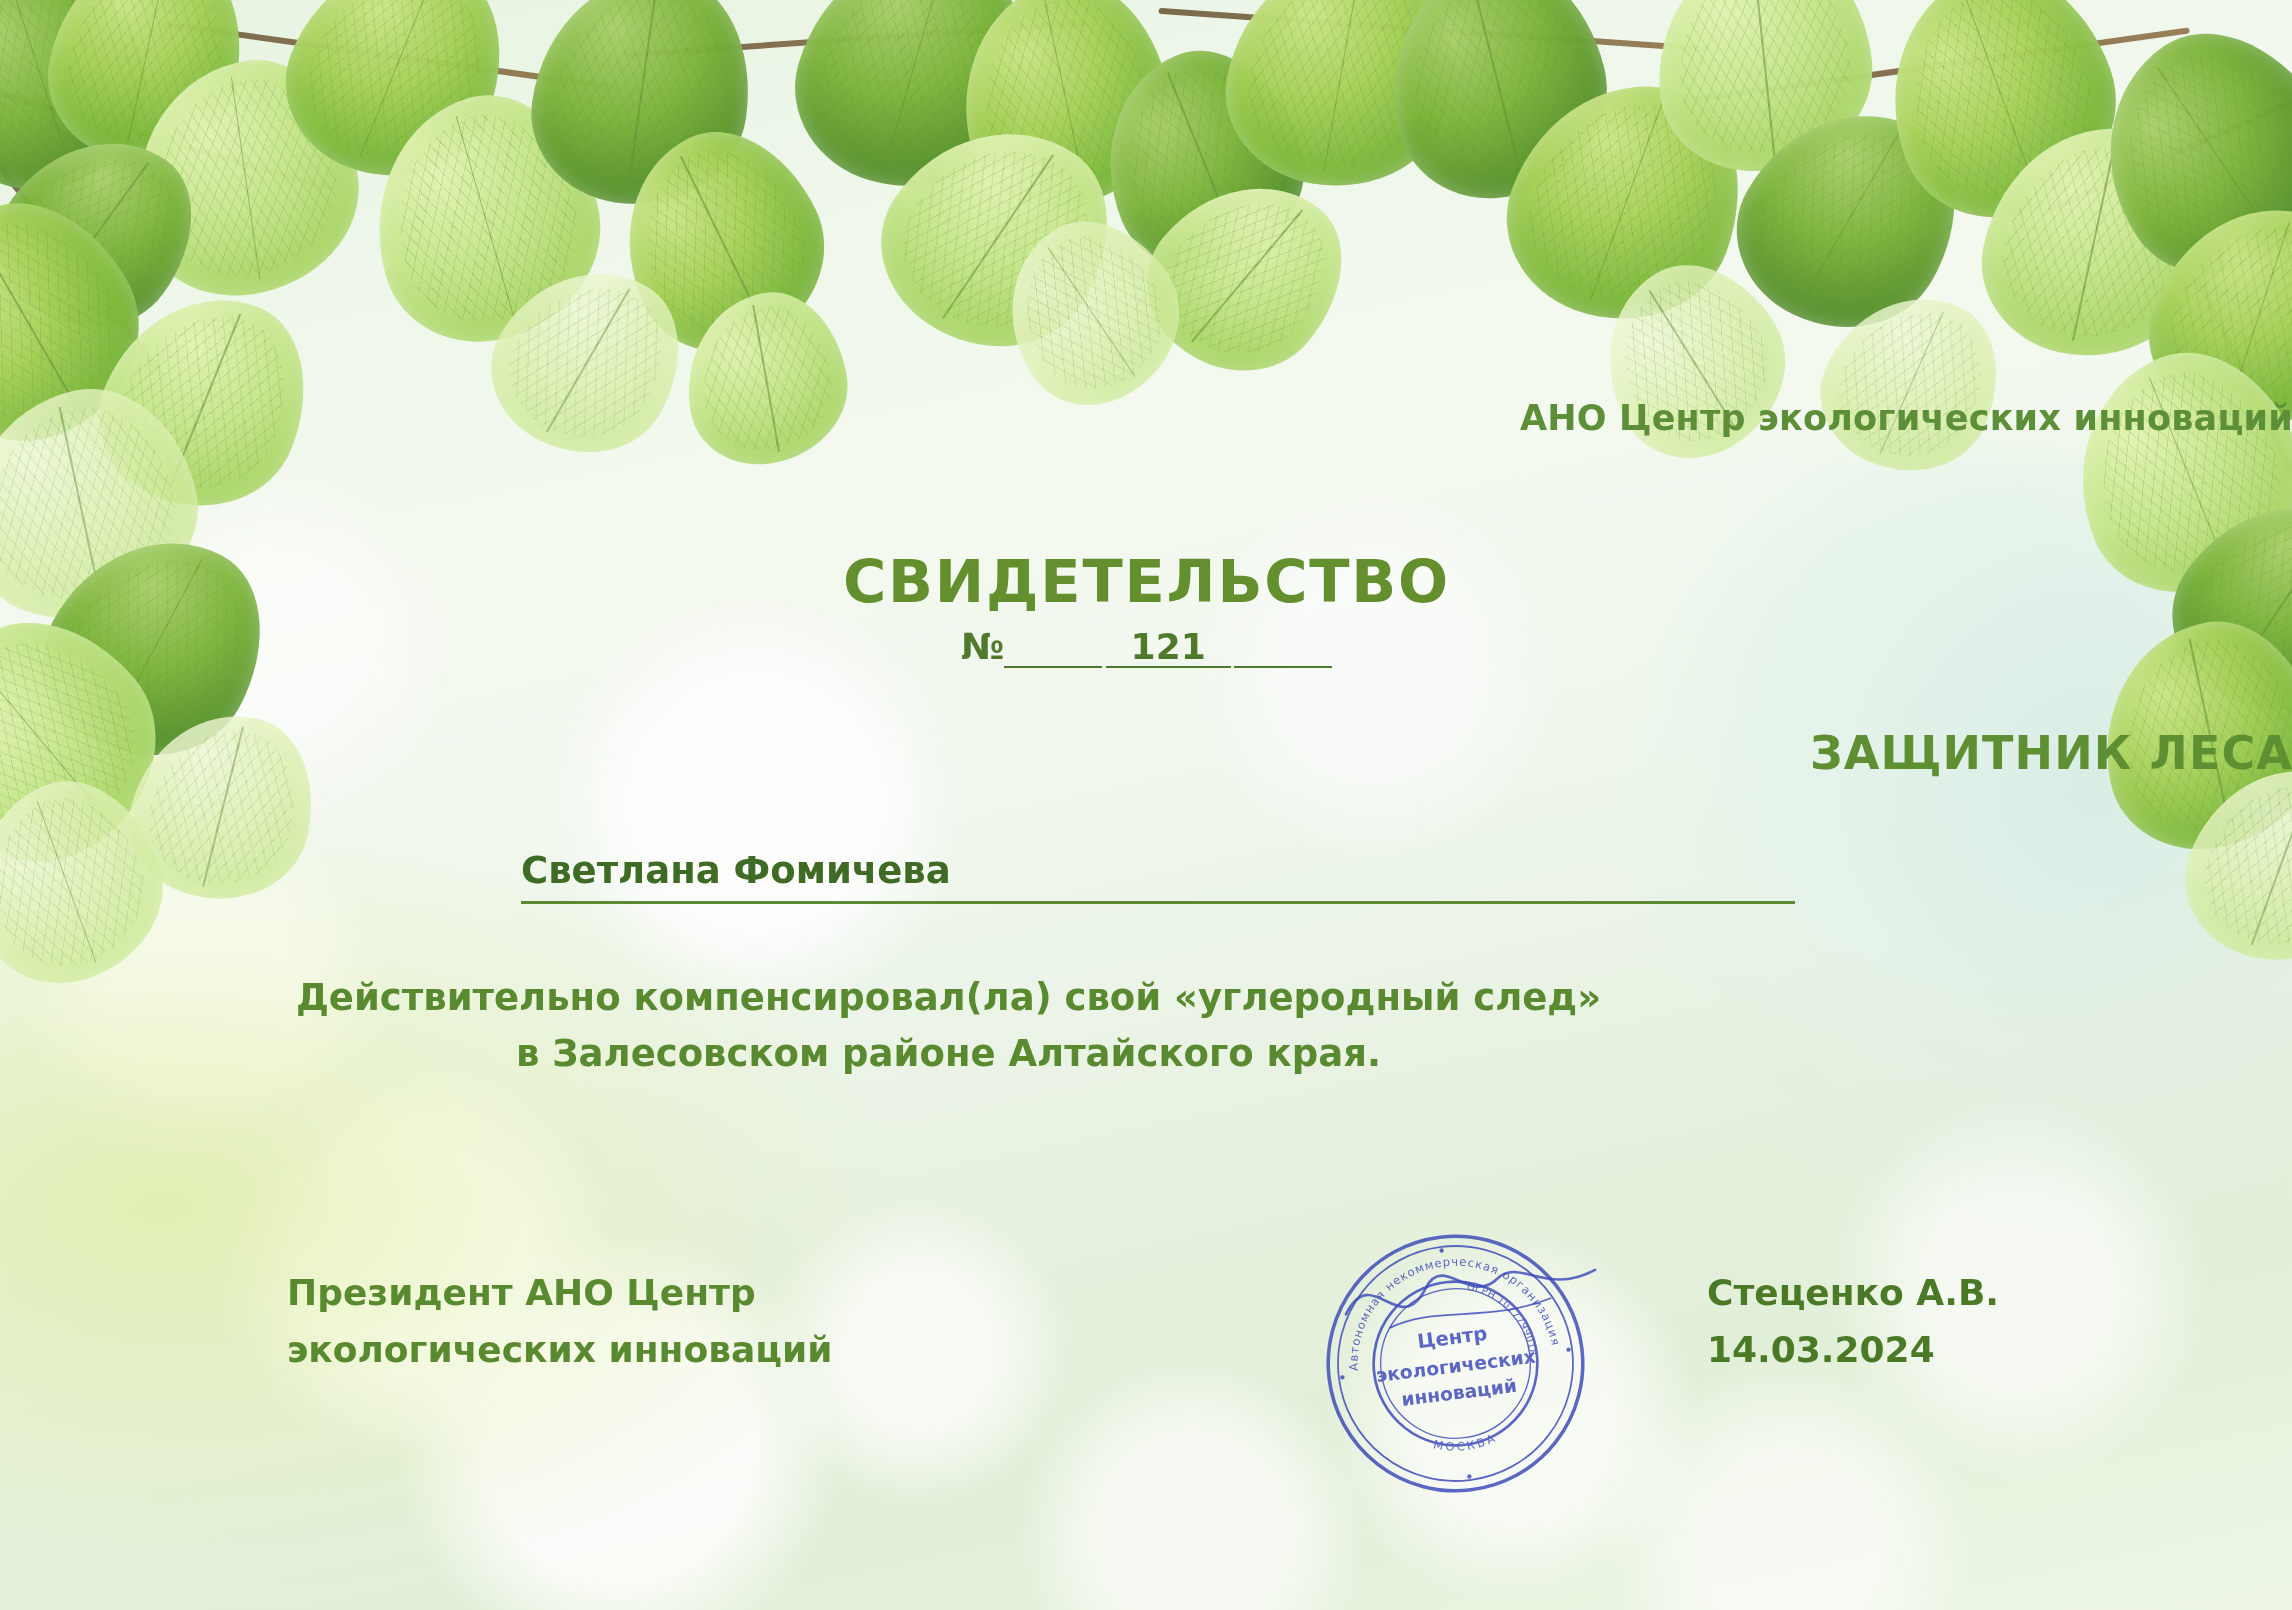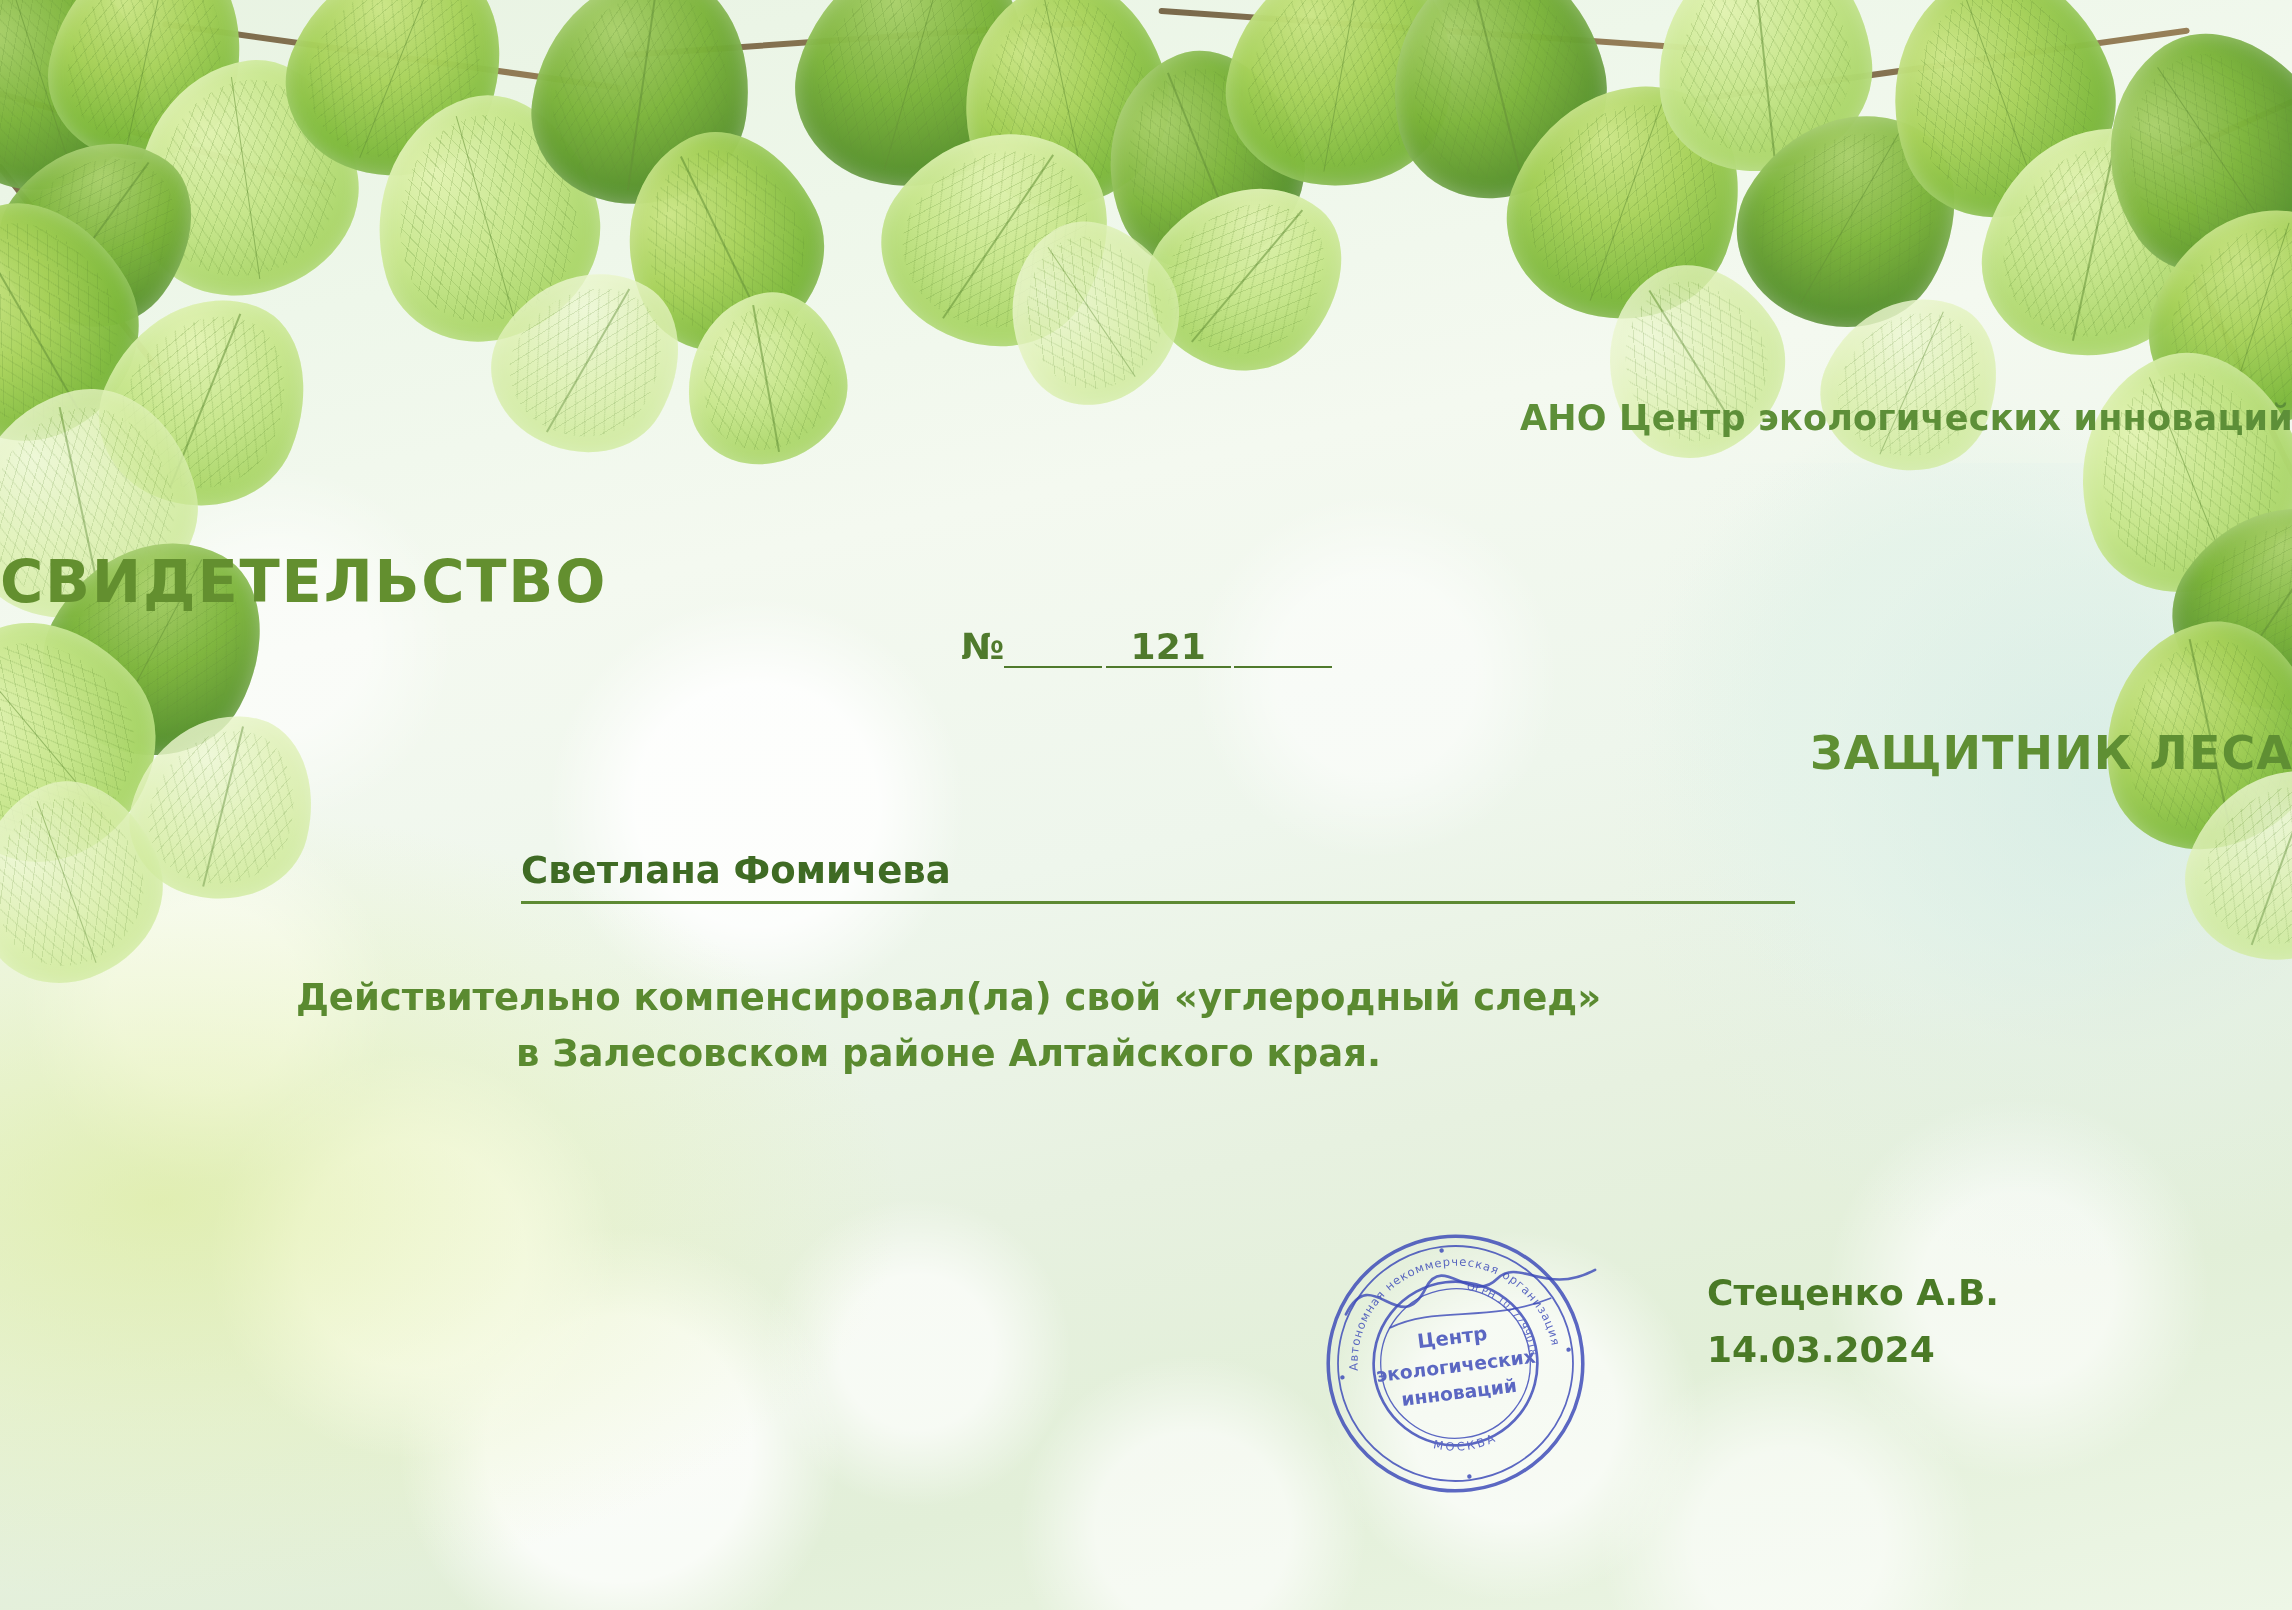--- a/index.html
+++ b/index.html
@@ -113,20 +113,21 @@
     font-size: 35px;
     font-weight: bold;
     color: #5d8f38;
     letter-spacing: 0.2px;
   }
   .title {
     position: absolute;
     top: 547px;
     left: 0;
     width: 2293px;
+    text-align: center;
     font-size: 59px;
     font-weight: bold;
     color: #638f2f;
     letter-spacing: 1.8px;
   }
   .number-row {
     position: absolute;
     top: 626px;
     left: 0;
     width: 2293px;
@@ -335,20 +336,24 @@
     <div class="name-block">
       <div class="name-value">Светлана Фомичева</div>
       <div class="name-rule"></div>
     </div>
 
     <div class="body-text">
       <div class="line">Действительно компенсировал(ла) свой «углеродный след»</div>
       <div class="line">в Залесовском районе Алтайского края.</div>
     </div>
 
+    <div class="signer-left">
+      <div>Президент АНО Центр</div>
+      <div>экологических инноваций</div>
+    </div>
 
     <div class="signer-right">
       <div>Стеценко А.В.</div>
       <div>14.03.2024</div>
     </div>
 
     <svg class="signature-scribble" viewBox="0 0 300 120" aria-hidden="true">
       <path d="M10 80 C40 20, 70 110, 100 50 C120 12, 150 70, 180 40 C205 16, 235 60, 290 30" fill="none" stroke="#3a48b8" stroke-width="3" stroke-linecap="round"></path>
       <path d="M60 95 C110 70, 170 90, 240 62" fill="none" stroke="#3a48b8" stroke-width="2" stroke-linecap="round"></path>
     </svg>

